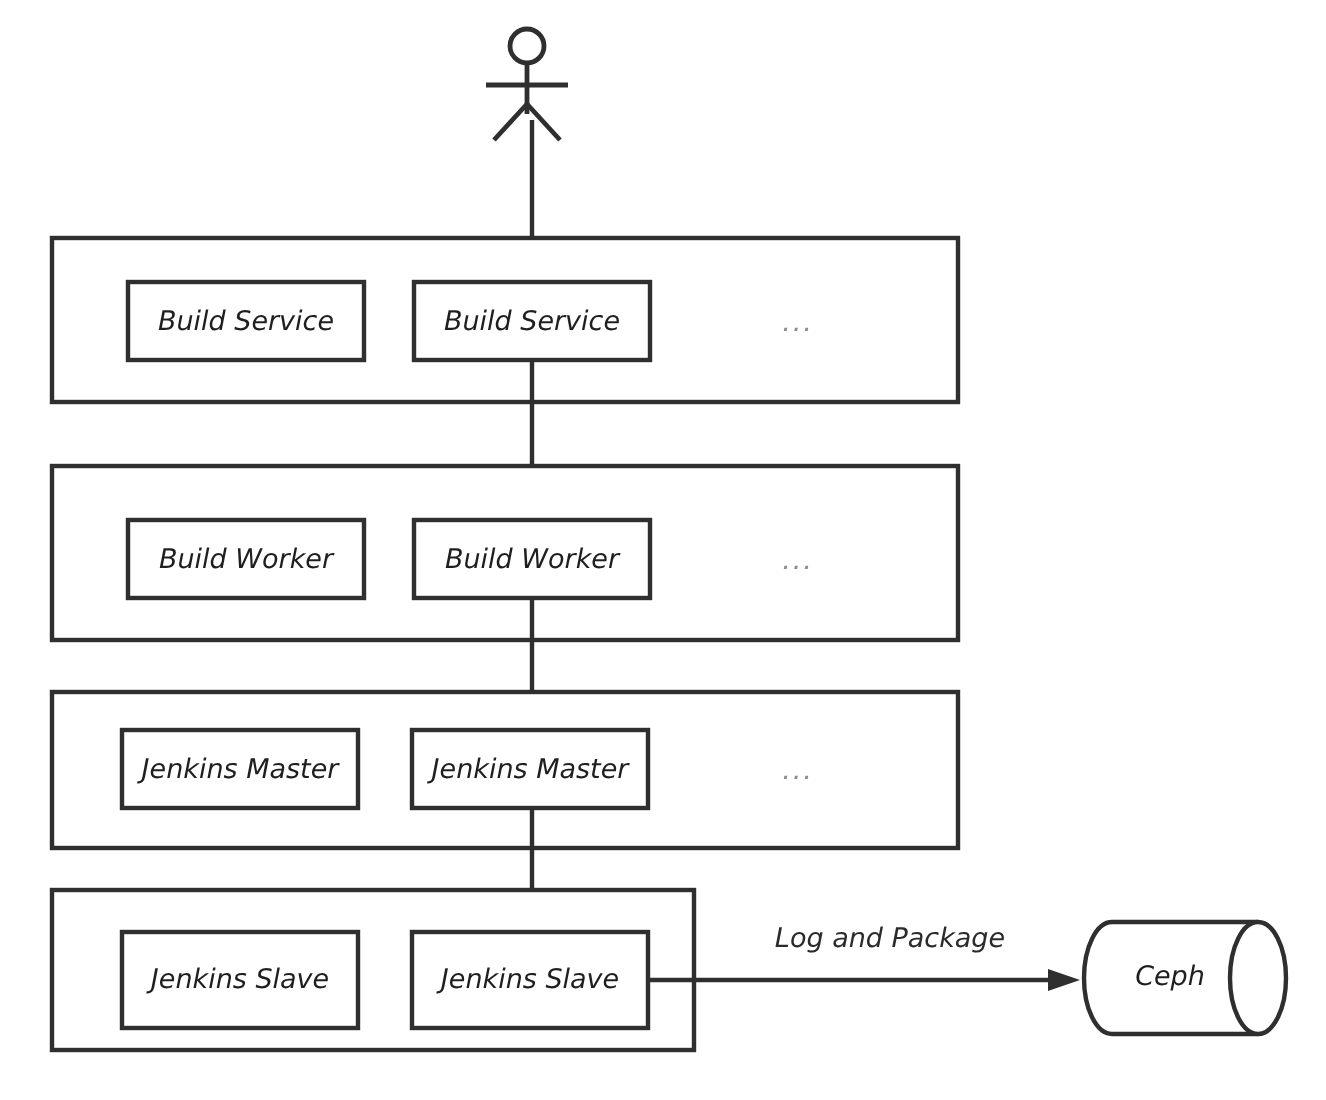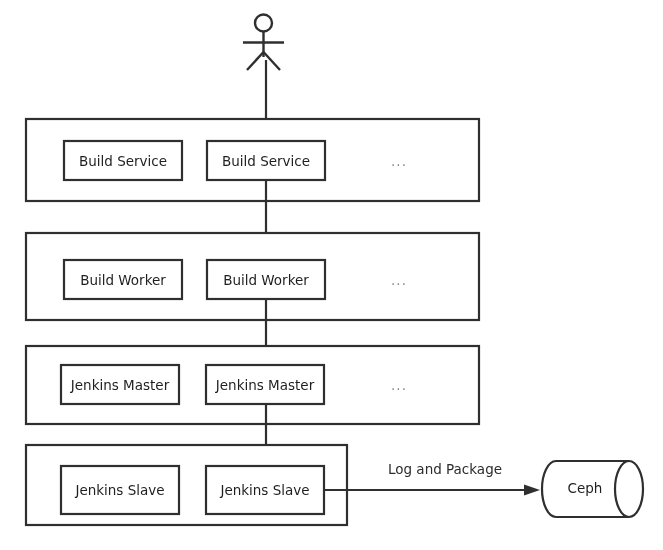--- a/index.html
+++ b/index.html
@@ -7,20 +7,21 @@
     padding: 0;
     background: #ffffff;
   }
   #canvas {
     position: relative;
     width: 663px;
     height: 550px;
     background: #ffffff;
     font-family: "DejaVu Sans", "Liberation Sans", sans-serif;
     overflow: hidden;
+    font-style: italic;
   }
   #diagram-svg {
     position: absolute;
     left: 0;
     top: 0;
     width: 663px;
     height: 550px;
   }
   .group-rect {
     fill: #ffffff;

